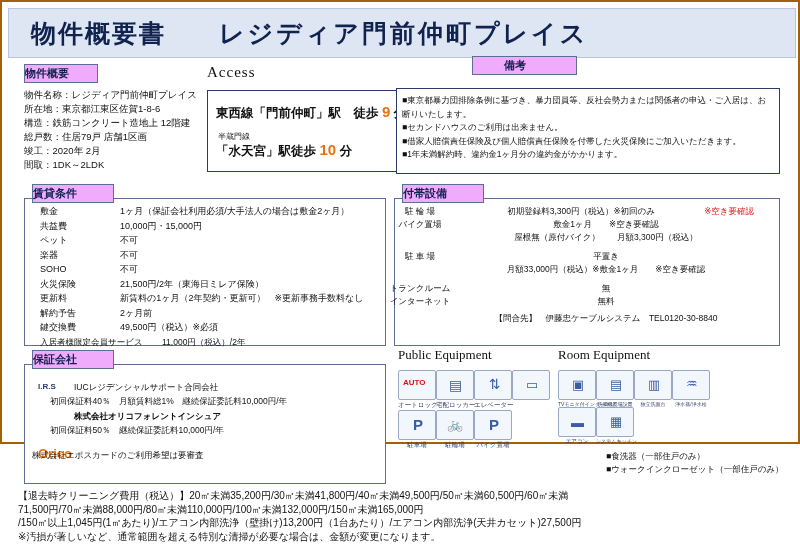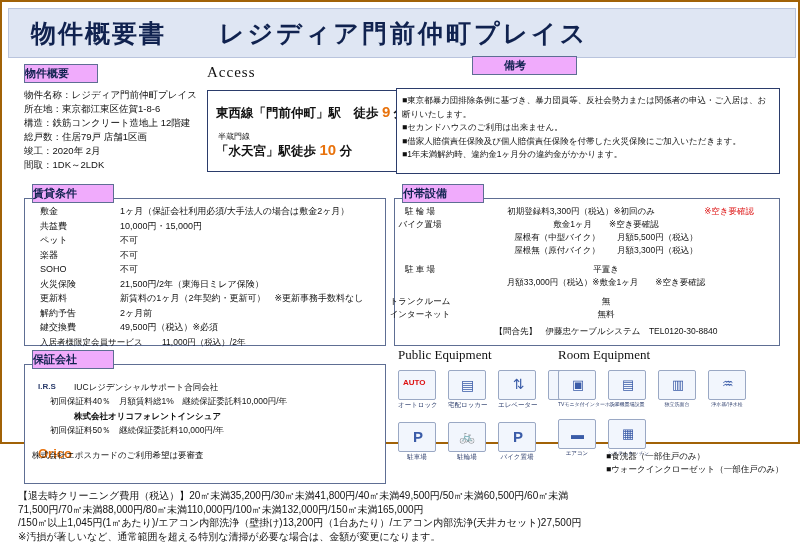--- a/index.html
+++ b/index.html
@@ -61,21 +61,21 @@
   .ft-v{flex:1;}
   .note-red{color:#d11}
 
   
   .hosho{left:30px;top:348px;width:80px;}
   .hosho-box{left:22px;top:362px;width:360px;height:118px;}
   .hs{position:absolute;font-size:8.5px;}
 
   
   .eq-title{position:absolute;font-size:13px;font-family:"Liberation Serif",serif;}
-  .eq-grid{position:absolute;display:grid;gap:12px;}
+  .eq-grid{position:absolute;display:grid;gap:0;}
   .eq-item{width:38px;text-align:center;}
   .eq-ic{width:38px;height:30px;border:1px solid #9aa8c4;border-radius:2px;background:#f2f6fd;position:relative;box-sizing:border-box;}
   .eq-cap{font-size:6.5px;color:#2b3c6b;margin-top:1px;white-space:nowrap;}
   .eq-note{position:absolute;font-size:8.5px;line-height:13px;}
 
   
   .footer{position:absolute;left:16px;top:487px;width:770px;font-size:10px;line-height:13.5px;}
 </style>
 </head>
 <body>
@@ -173,24 +173,20 @@
         <span class="ft-k">駐 輪 場</span>
         <span class="ft-v">初期登録料3,300円（税込）※初回のみ</span>
         <span class="note-red">※空き要確認</span>
       </div>
     <div class="ft-row">
         <span class="ft-k">バイク置場</span>
         <span class="ft-v">敷金1ヶ月　　※空き要確認</span>
       </div>
     <div class="ft-row">
         <span class="ft-k"></span>
-        <span class="ft-v">屋根有（中型バイク）　　月額5,500円（税込）</span>
-      </div>
-    <div class="ft-row">
-        <span class="ft-k"></span>
         <span class="ft-v">屋根無（原付バイク）　　月額3,300円（税込）</span>
       </div>
     <div class="ft-row" style="margin-top:6px">
         <span class="ft-k">駐 車 場</span>
         <span class="ft-v">平置き</span>
       </div>
     <div class="ft-row">
         <span class="ft-k"></span>
         <span class="ft-v">月額33,000円（税込）※敷金1ヶ月　　※空き要確認</span>
       </div>

